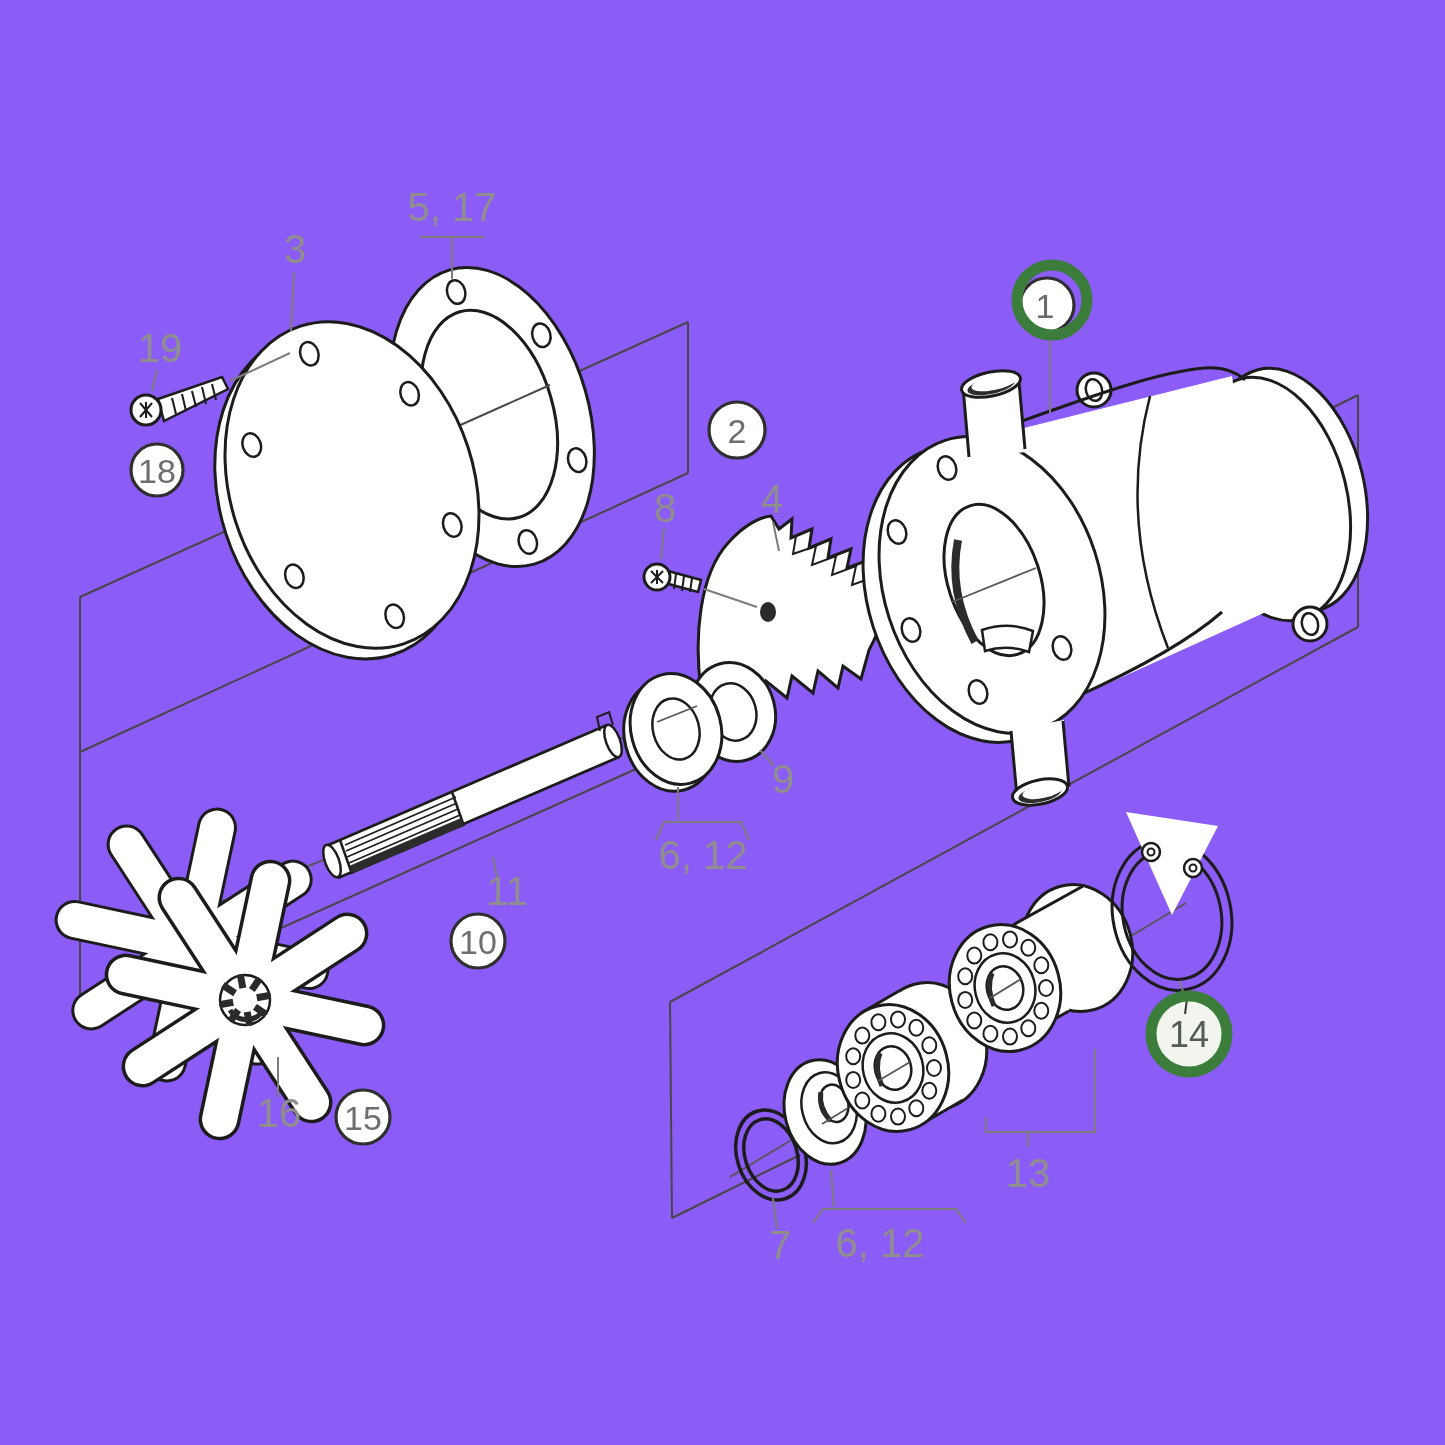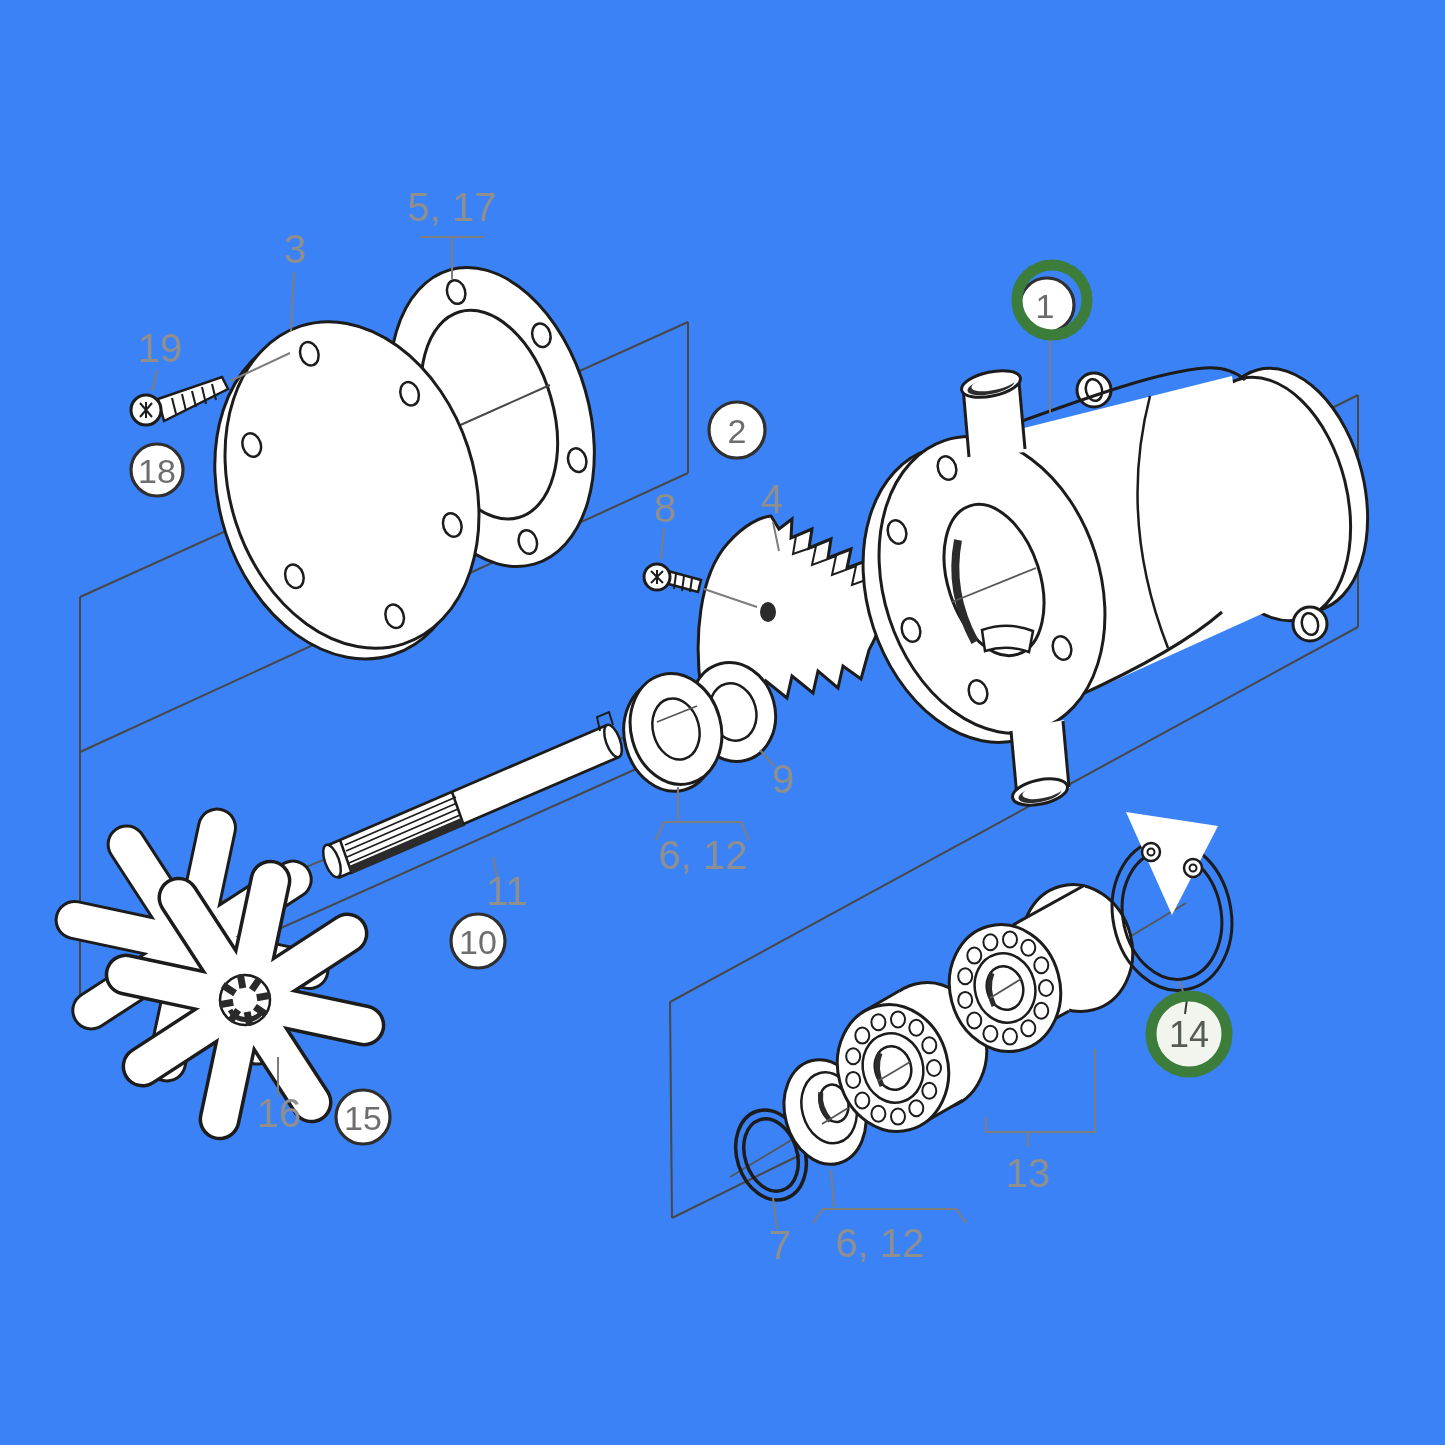--- a/index.html
+++ b/index.html
@@ -1,16 +1,16 @@
 <!DOCTYPE html>
 <html><head>
 <meta charset="utf-8">
 <style>
   html,body{margin:0;padding:0;background:#ffffff;}
-  .page{width:1445px;height:1445px;position:relative;background:#3b82f6;text-align:center;}
+  .page{width:1445px;height:1445px;position:relative;background:#8b5cf6;text-align:center;}
   svg{display:block;}
   text{font-family:"Liberation Sans", sans-serif;}
   .lbl{fill:#8f8f8f;font-size:40px;}
   .circ-num{fill:#6e6e6e;font-size:34px;}
   .part{stroke:#1c1c1c;fill:#ffffff;}
   .thin{stroke:#1c1c1c;fill:none;}
   .sheet{stroke:#474747;stroke-width:2;fill:none;}
   .axis{stroke:#565656;stroke-width:1.8;fill:none;}
   .leader{stroke:#7d7d7d;stroke-width:2;fill:none;}
   .callout-circle{fill:#ffffff;stroke:#2f2f2f;stroke-width:3.2;}

